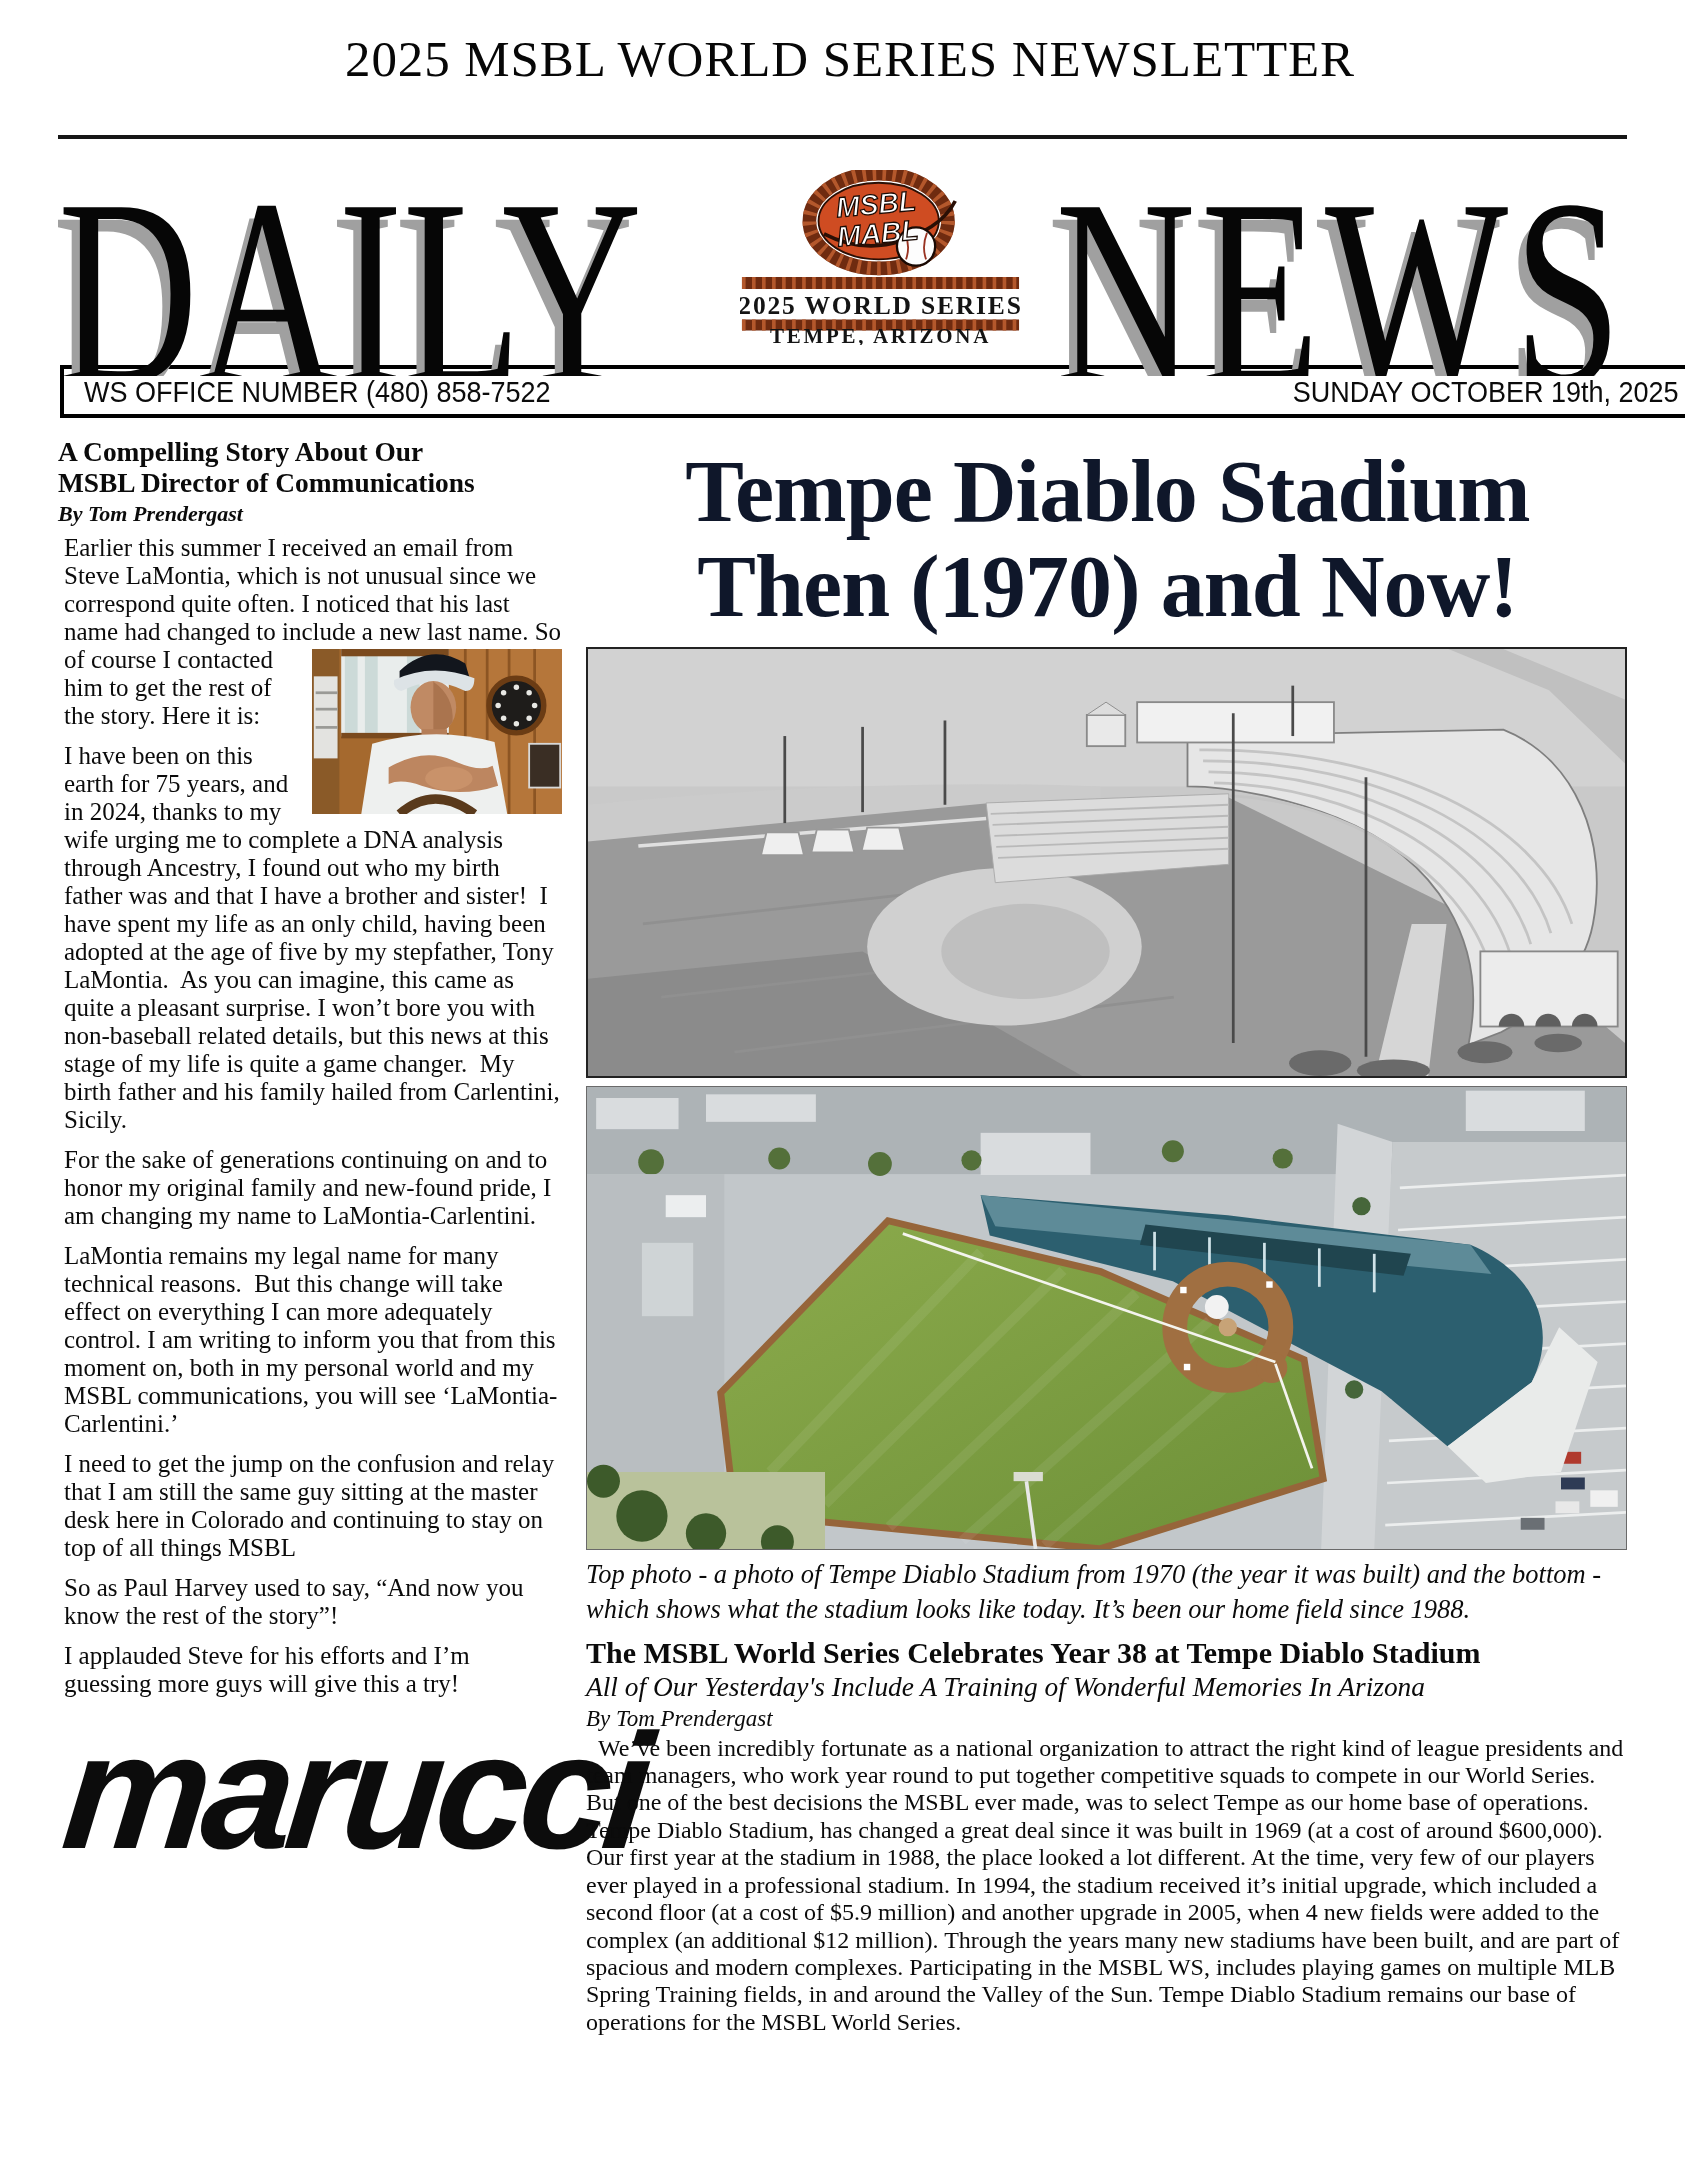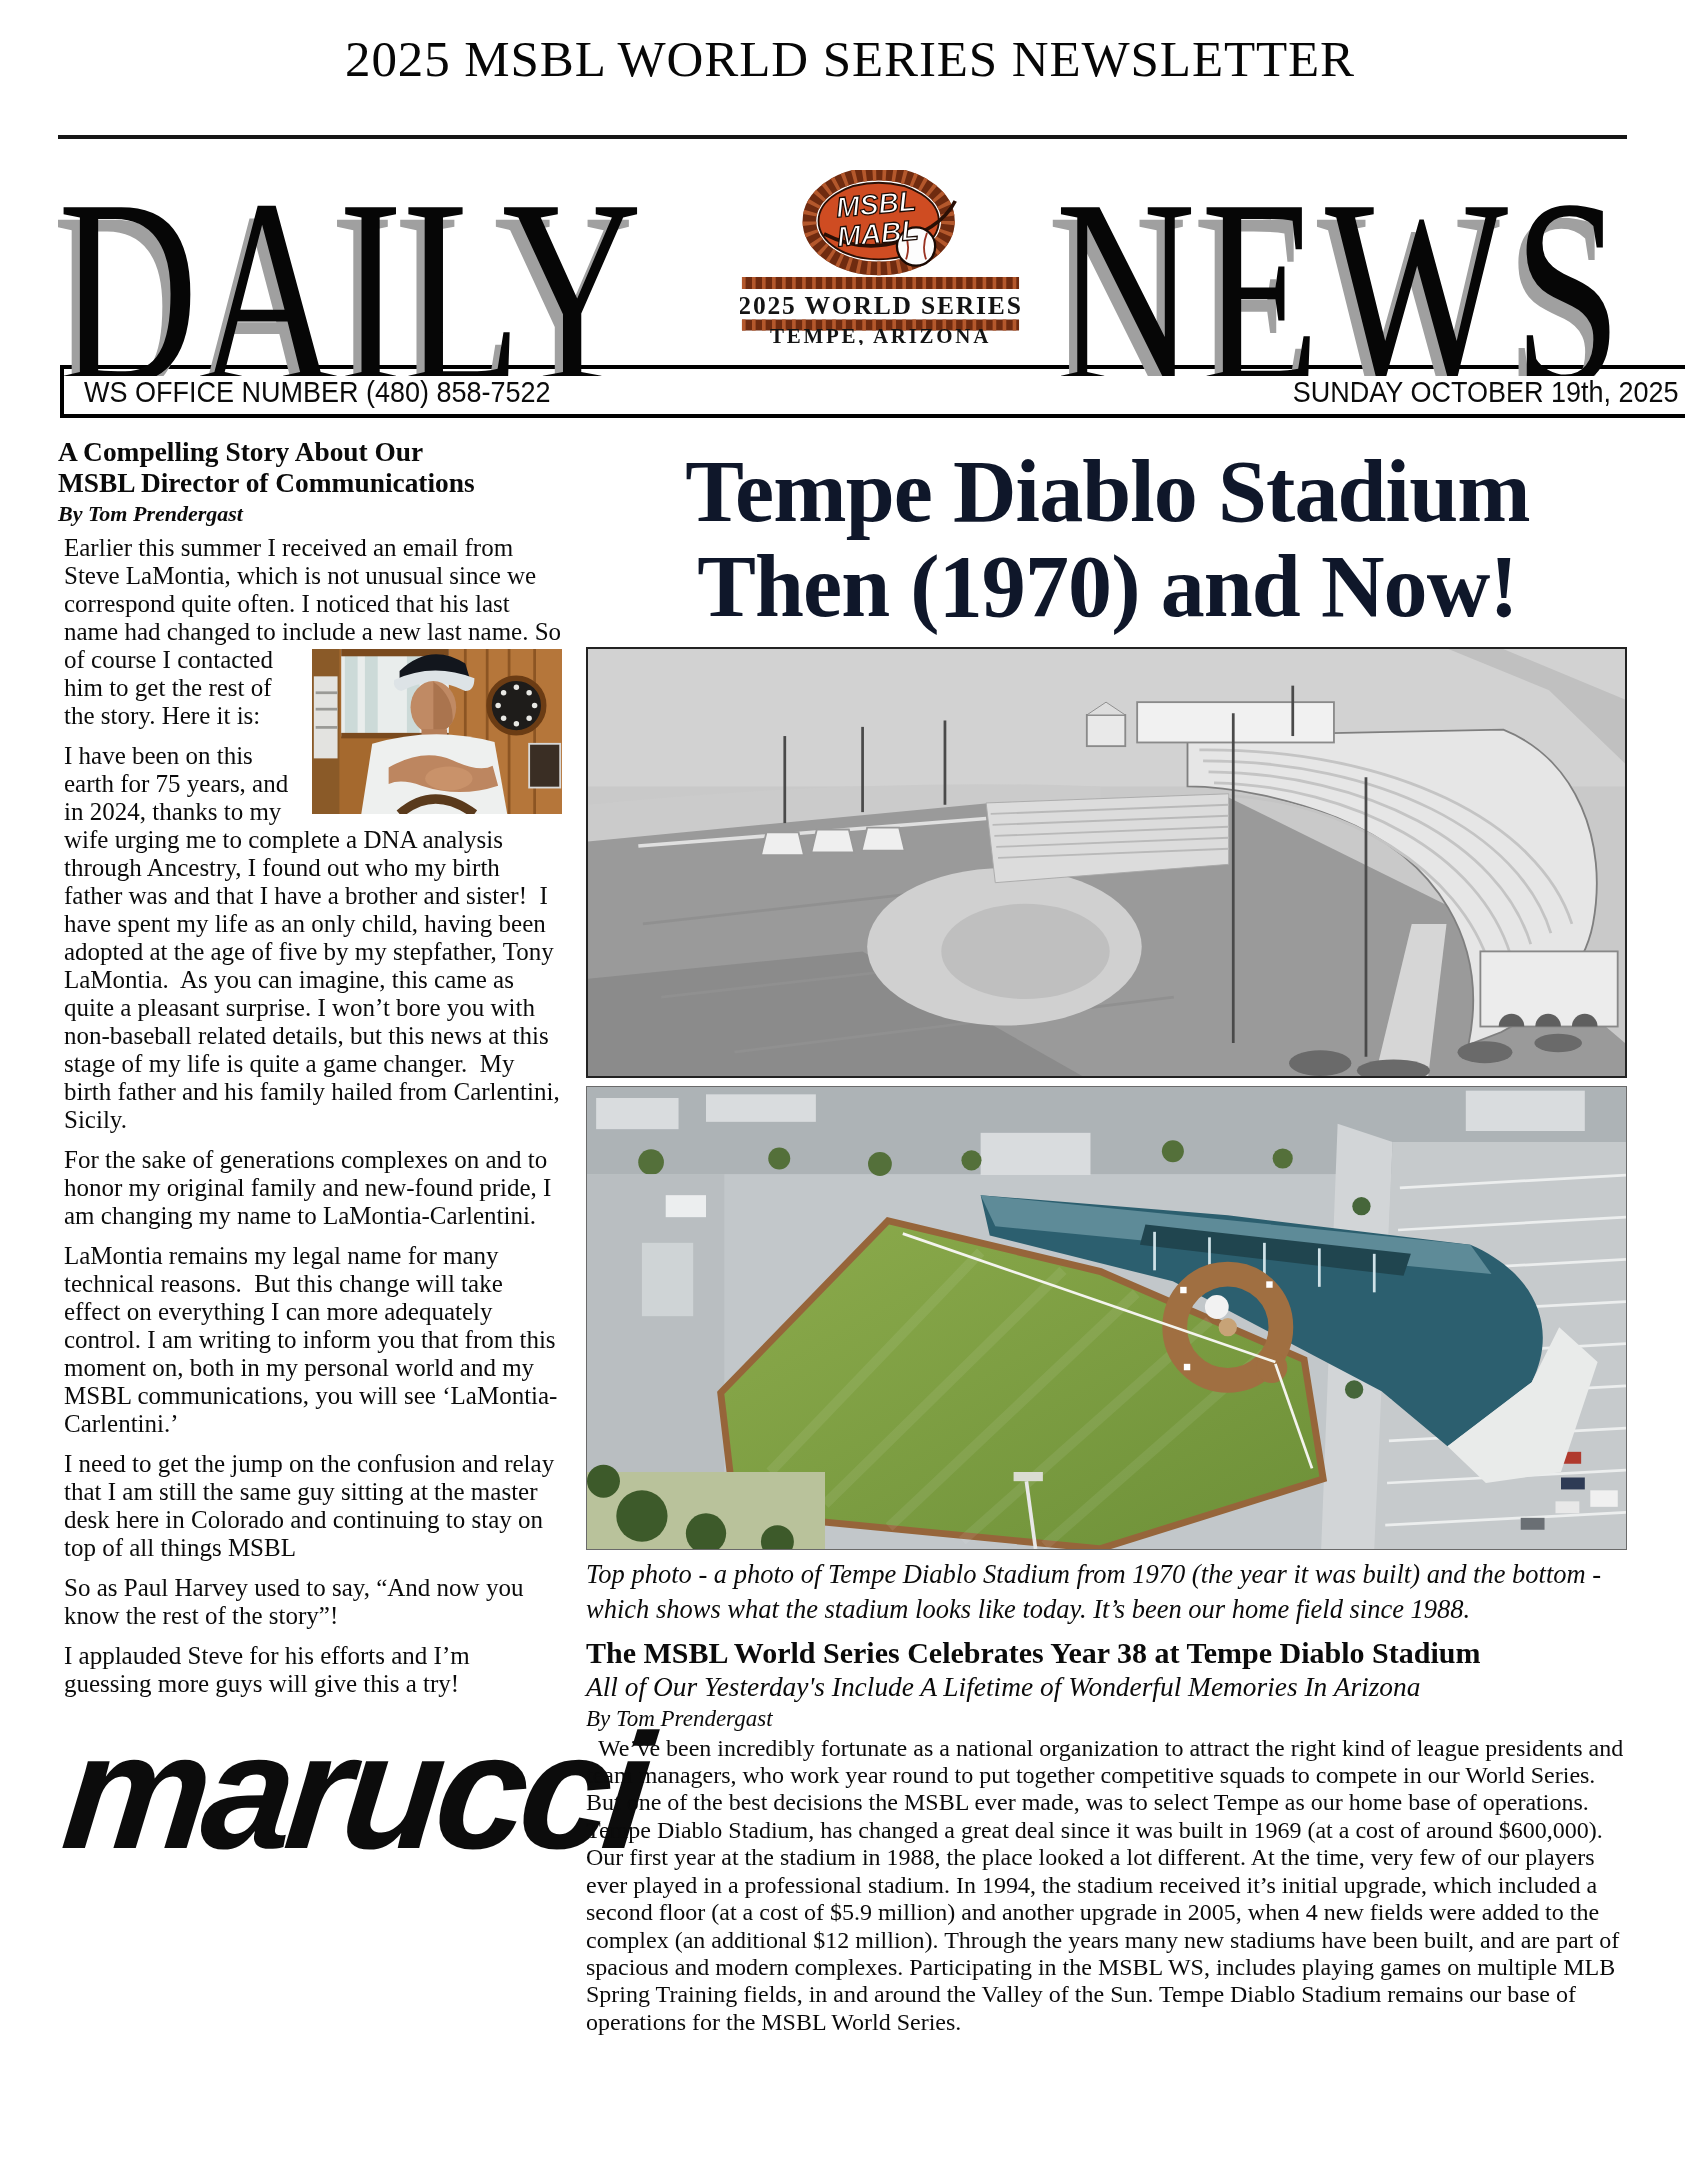--- a/index.html
+++ b/index.html
@@ -124,21 +124,21 @@
         <ellipse cx="133" cy="64" rx="25" ry="29" fill="#c08a64"></ellipse>
         <path d="M133,36 Q156,52 154,80 Q146,92 133,93 Z" fill="#aa744e"></path>
         <rect x="120" y="88" width="28" height="16" fill="#b57e58"></rect>
         <path d="M66,104 Q133,84 200,102 L214,181 L54,181 Z" fill="#eef0ef"></path>
         <path d="M84,130 Q122,108 154,122 Q184,136 198,128 L204,150 Q162,164 120,150 Q98,142 84,148 Z" fill="#bd8660"></path>
         <ellipse cx="150" cy="142" rx="26" ry="13" fill="#c9926a"></ellipse>
         <path d="M96,181 Q134,148 178,181" fill="none" stroke="#5a3a1c" stroke-width="10"></path>
       </svg></span><span>name. So of course I contacted him to get the rest of the story. Here it is:</span></p>
 
     <p class="body-p">I have been on this earth for 75 years, and in 2024, thanks to my wife urging me to complete a DNA analysis through Ancestry, I found out who my birth father was and that I have a brother and sister!  I have spent my life as an only child, having been adopted at the age of five by my stepfather, Tony LaMontia.  As you can imagine, this came as quite a pleasant surprise. I won’t bore you with non-baseball related details, but this news at this stage of my life is quite a game changer.  My birth father and his family hailed from Carlentini, Sicily.</p>
-    <p class="body-p">For the sake of generations complexes on and to honor my original family and new-found pride, I am changing my name to LaMontia-Carlentini.</p>
+    <p class="body-p">For the sake of generations continuing on and to honor my original family and new-found pride, I am changing my name to LaMontia-Carlentini.</p>
     <p class="body-p">LaMontia remains my legal name for many technical reasons.  But this change will take effect on everything I can more adequately control. I am writing to inform you that from this moment on, both in my personal world and my MSBL communications, you will see ‘LaMontia-Carlentini.’</p>
     <p class="body-p">I need to get the jump on the confusion and relay that I am still the same guy sitting at the master desk here in Colorado and continuing to stay on top of all things MSBL</p>
     <p class="body-p">So as Paul Harvey used to say, “And now you know the rest of the story”!</p>
     <p class="body-p">I applauded Steve for his efforts and I’m guessing more guys will give this a try!</p>
 
     <div class="marucci">marucci</div>
   </div>
 
   <div class="col-right">
     <h1><span>Tempe Diablo Stadium</span><br><span>Then (1970) and Now!</span></h1>
@@ -304,19 +304,19 @@
         <g>
           <line x1="480" y1="430" x2="490" y2="504" stroke="#e8e8e8" stroke-width="4"></line>
           <rect x="466" y="420" width="32" height="10" fill="#dadcd2"></rect>
         </g>
       </svg>
     </div>
 
     <div class="caption">Top photo - a photo of Tempe Diablo Stadium from 1970 (the year it was built) and the bottom - which shows what the stadium looks like today. It’s been our home field since 1988.</div>
 
     <h3>The MSBL World Series Celebrates Year 38 at Tempe Diablo Stadium</h3>
-    <div class="subhead">All of Our Yesterday's Include A Lifetime of Wonderful Memories In Arizona</div>
+    <div class="subhead">All of Our Yesterday's Include A Training of Wonderful Memories In Arizona</div>
     <div class="byline-it">By Tom Prendergast</div>
     <div class="article-body">  We’ve been incredibly fortunate as a national organization to attract the right kind of league presidents and team managers, who work year round to put together competitive squads to compete in our World Series. But one of the best decisions the MSBL ever made, was to select Tempe as our home base of operations. Tempe Diablo Stadium, has changed a great deal since it was built in 1969 (at a cost of around $600,000). Our first year at the stadium in 1988, the place looked a lot different. At the time, very few of our players ever played in a professional stadium. In 1994, the stadium received it’s initial upgrade, which included a second floor (at a cost of $5.9 million) and another upgrade in 2005, when 4 new fields were added to the complex (an additional $12 million). Through the years many new stadiums have been built, and are part of spacious and modern complexes. Participating in the MSBL WS, includes playing games on multiple MLB Spring Training fields, in and around the Valley of the Sun. Tempe Diablo Stadium remains our base of operations for the MSBL World Series.</div>
   </div>
 
 </div>
 
 
 </body></html>

